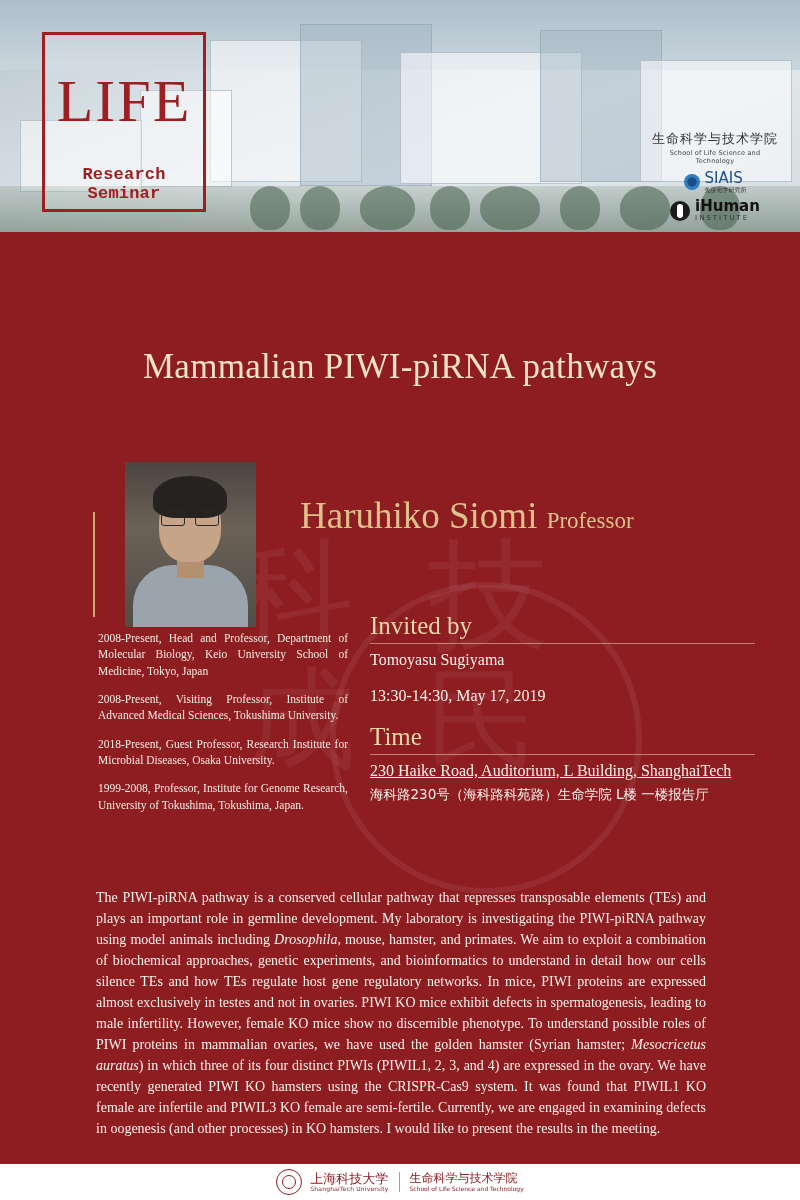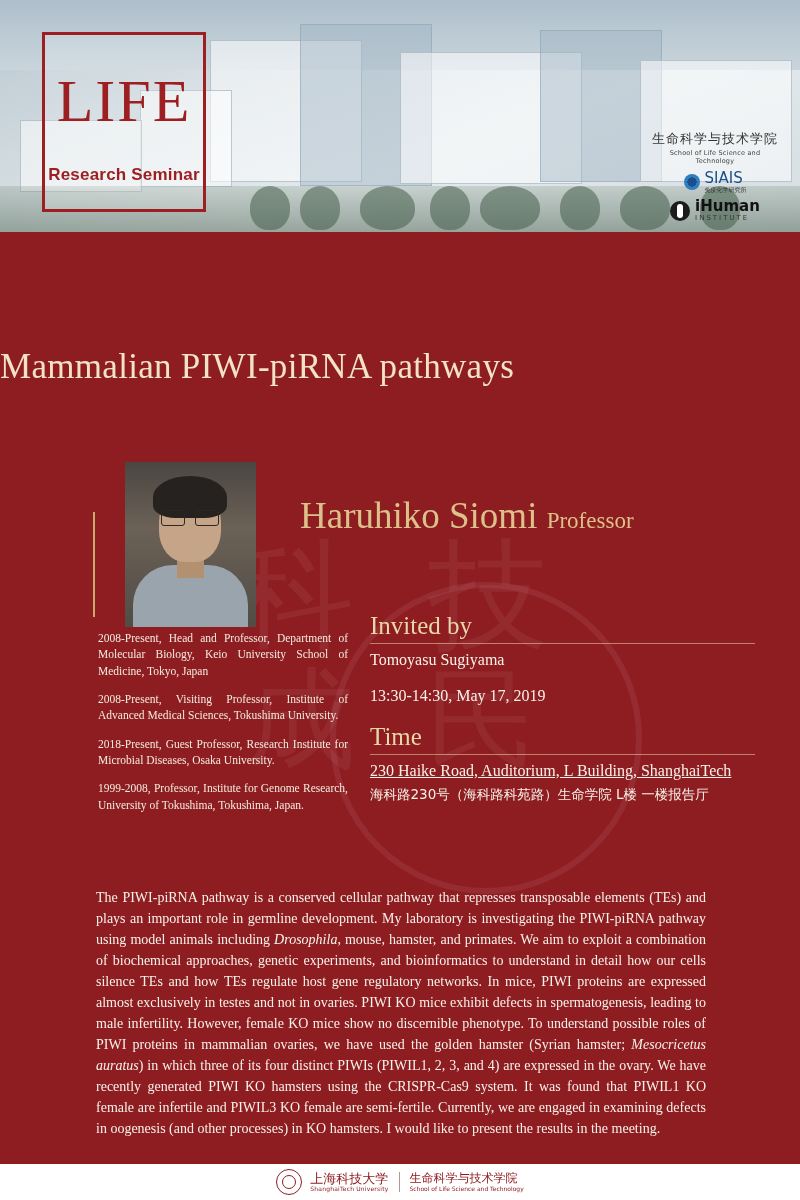--- a/index.html
+++ b/index.html
@@ -63,21 +63,21 @@
     margin-top: 36px;
     font-family: "Liberation Serif", serif;
     font-size: 60px;
     letter-spacing: 2px;
     color: #9d1f22;
     font-weight: 400;
     line-height: 1;
   }
   .life-sub {
     margin-top: 34px;
-    font-family: Liberation Sans, sans-serif;
+    font-family: Liberation Mono, monospace;
     font-size: 17px;
     color: #9d1f22;
     font-weight: 700;
     letter-spacing: 0.2px;
   }
 
   
   .logos {
     position: absolute;
     right: 20px;
@@ -169,21 +169,21 @@
     width: 300px; height: 300px;
     border: 6px solid rgba(255,255,255,0.07);
     border-radius: 50%;
     pointer-events:none;
   }
 
   .title {
     position: absolute;
     left: 0; top: 115px;
     width: 800px;
-    text-align: left;
+    text-align: center;
     color: #f3e3c6;
     font-family: "Liberation Serif", serif;
     font-size: 35px;
     letter-spacing: 0.3px;
   }
 
   
   .portrait {
     position: absolute;
     left: 125px;

